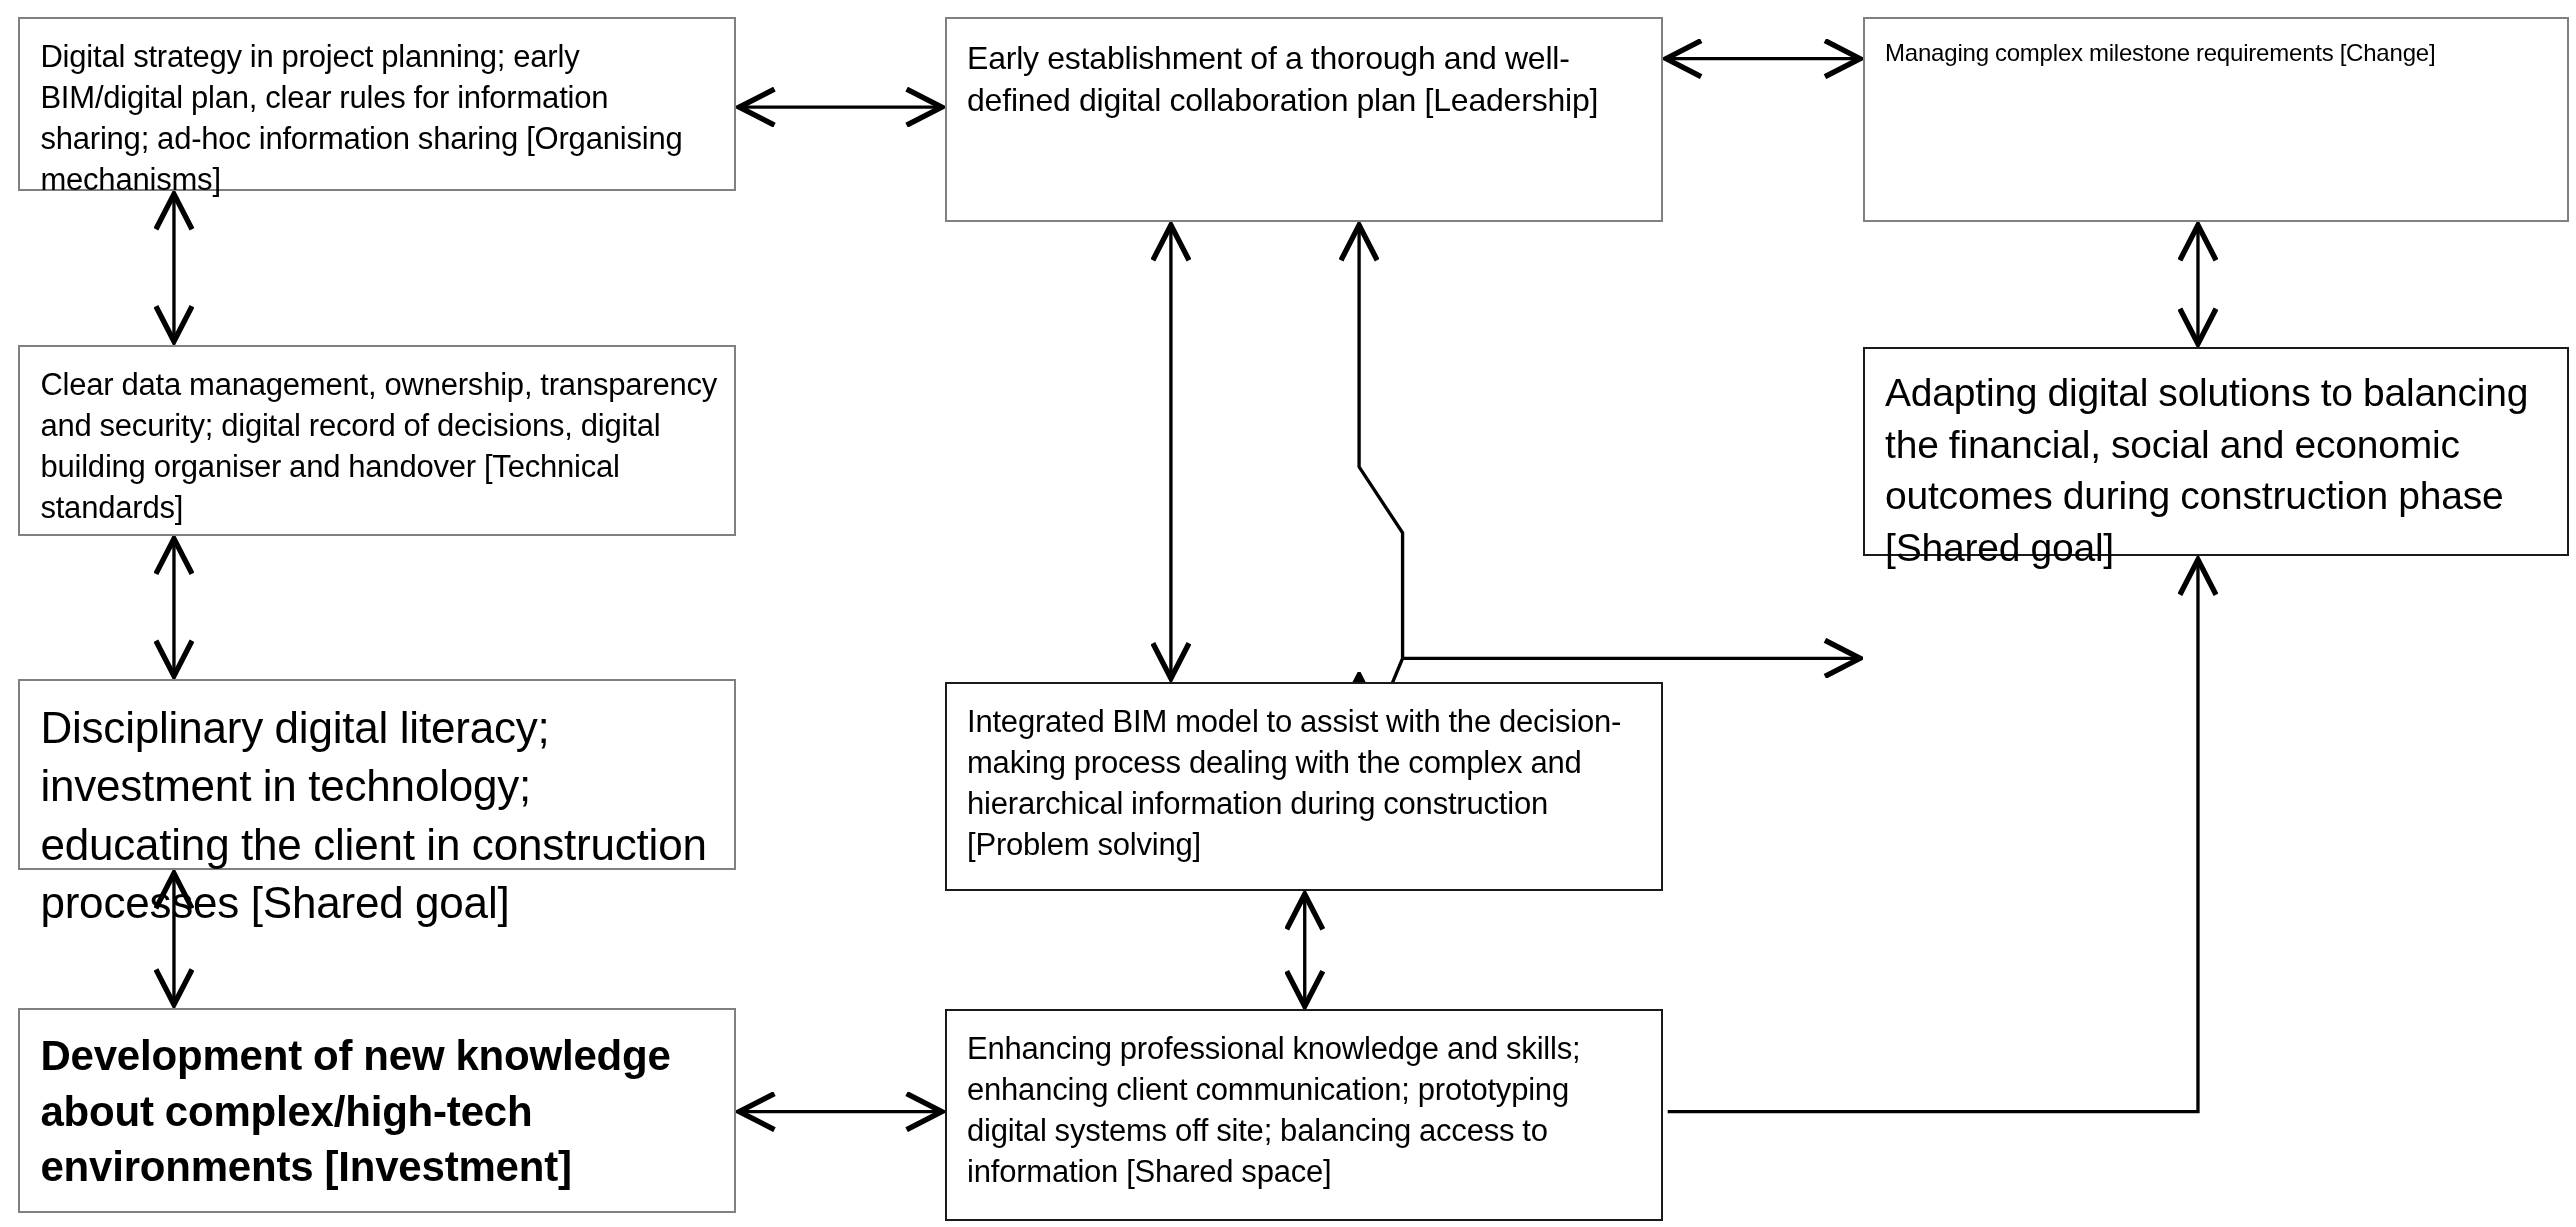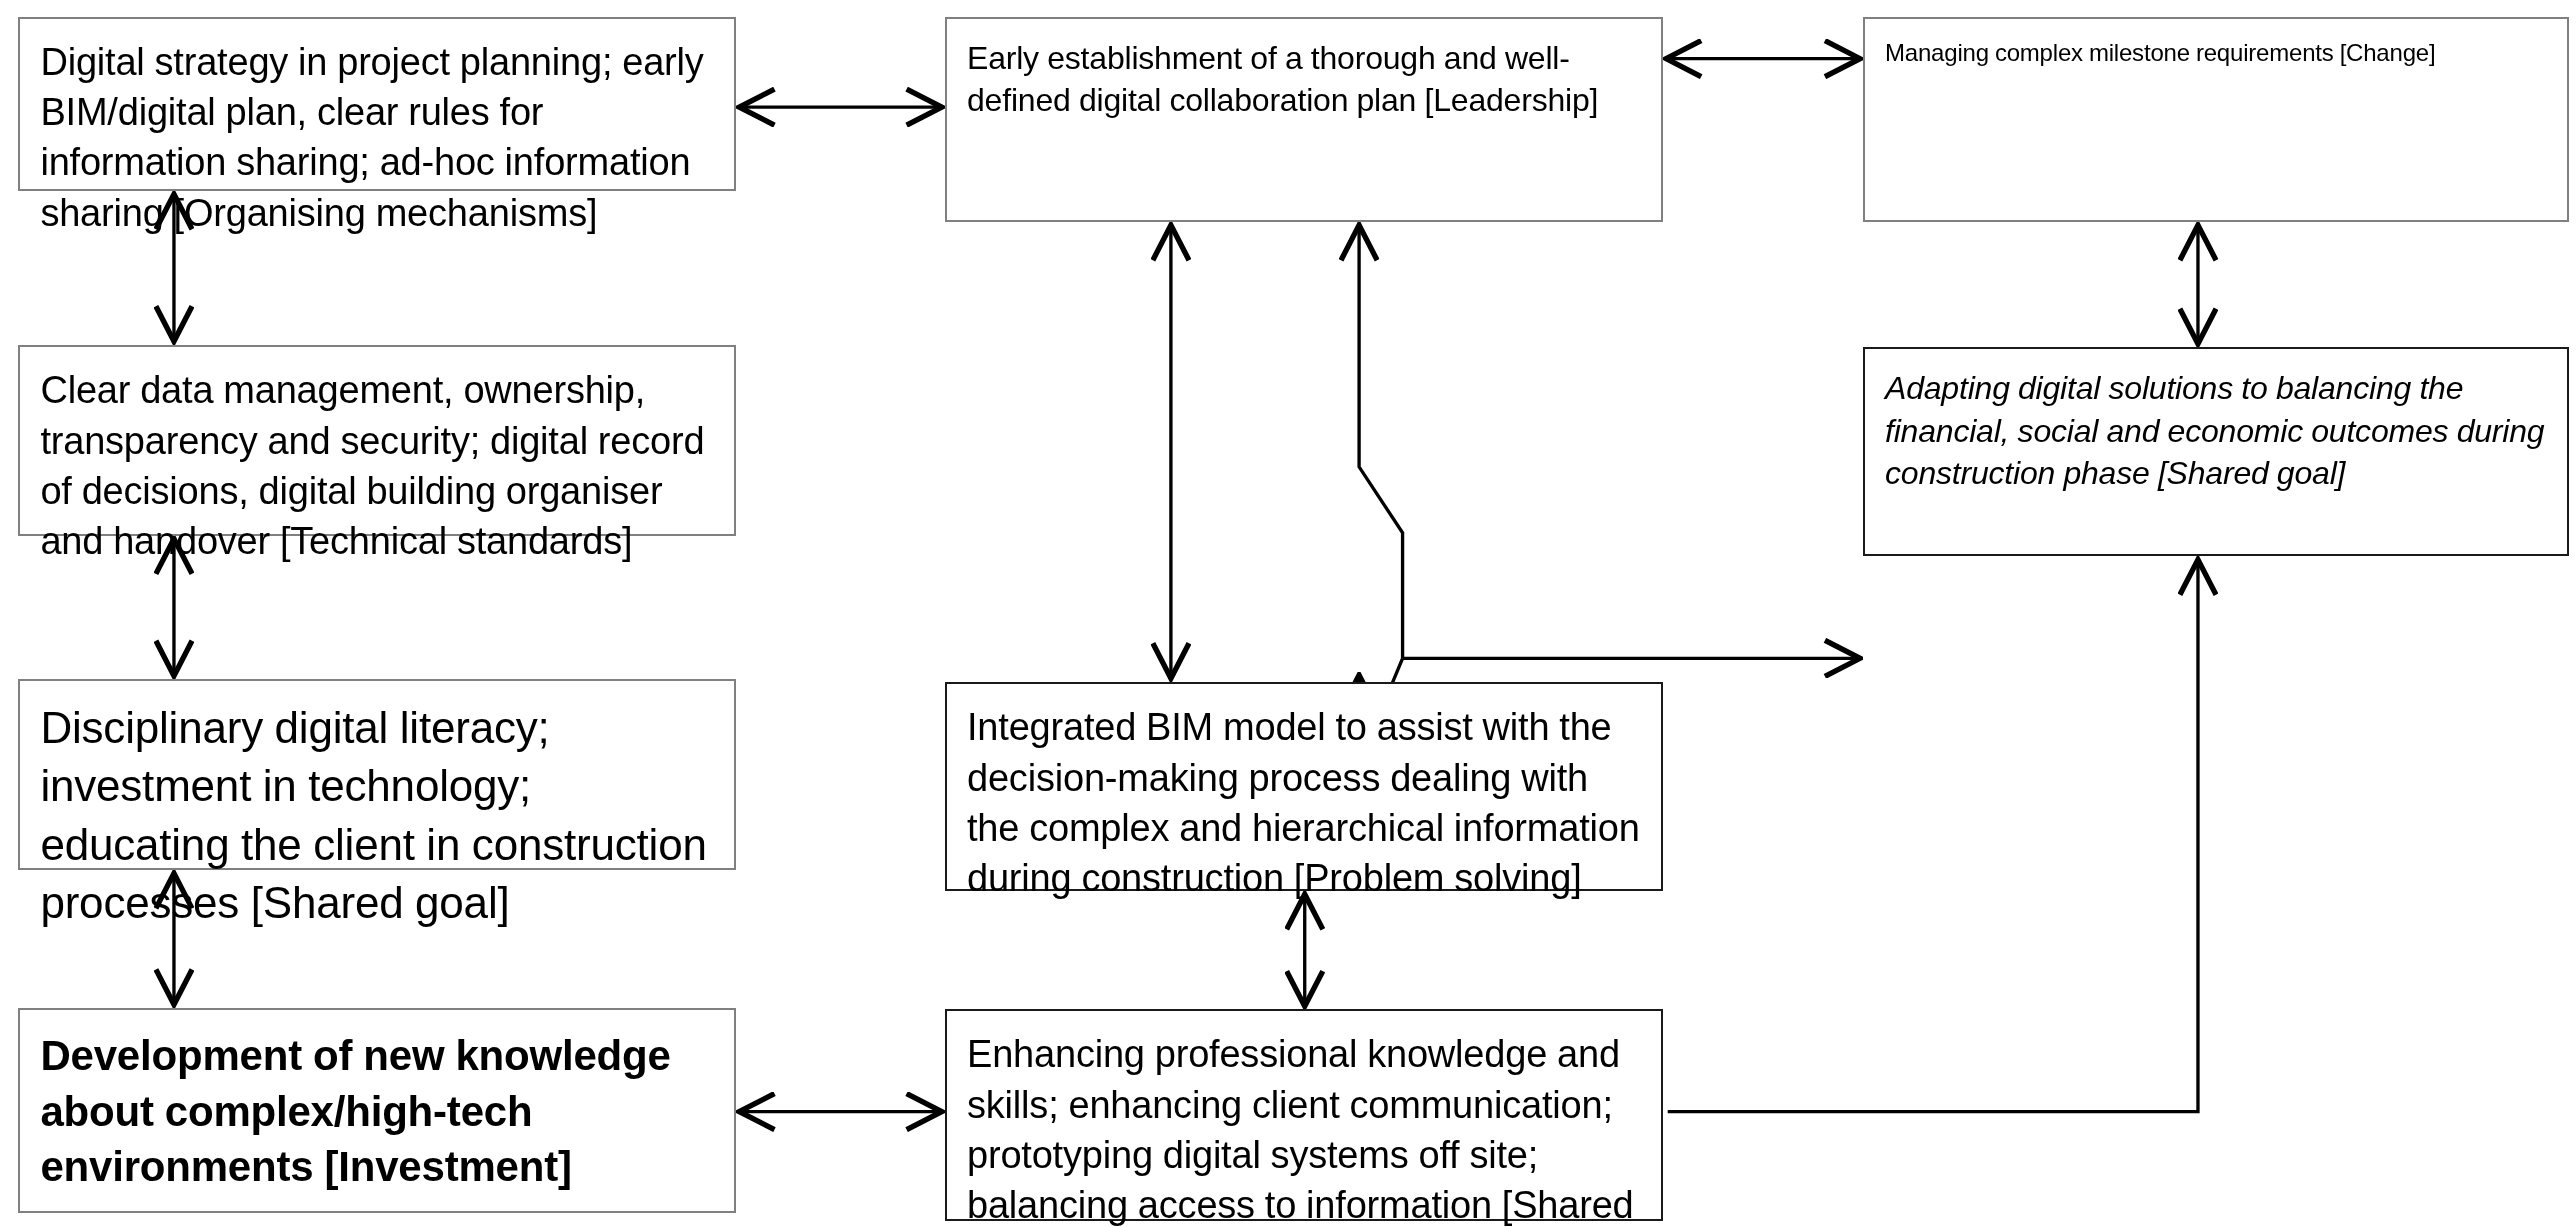--- a/index.html
+++ b/index.html
@@ -35,21 +35,21 @@
   }
   .node-box.thin {
     border: 2.5px solid #1a1a1a;
   }
   .node-text {
     position: absolute;
     left: 20px;
     right: 15px;
     top: 18.4px;
     font-family: "Liberation Sans", sans-serif;
-    font-size: 38px;
+    font-size: 31px;
     line-height: 1.32;
     color: #000000;
     letter-spacing: -0.2px;
     word-spacing: -0.4px;
     text-align: left;
   }
 </style>
 </head>
 <body>
 
@@ -122,17 +122,17 @@
 
   <div class="node-box thin" style="left:945px; top:1009px; width:718px; height:212px;">
     <div class="node-text">Enhancing professional knowledge and skills; enhancing client communication; prototyping digital systems off site; balancing access to information [Shared space]</div>
   </div>
 
   <div class="node-box" style="left:1863px; top:16.7px; width:706px; height:205px;">
     <div class="node-text" style="font-size:24px;">Managing complex milestone requirements [Change]</div>
   </div>
 
   <div class="node-box thin" style="left:1863px; top:347px; width:706px; height:209px;">
-    <div class="node-text" style="font-size:32px;font-style:italic;">Adapting digital solutions to balancing the financial, social and economic outcomes during construction phase [Shared goal]</div>
+    <div class="node-text" style="font-size:39px;">Adapting digital solutions to balancing the financial, social and economic outcomes during construction phase [Shared goal]</div>
   </div>
 
 </div>
 
 
 </body></html>

